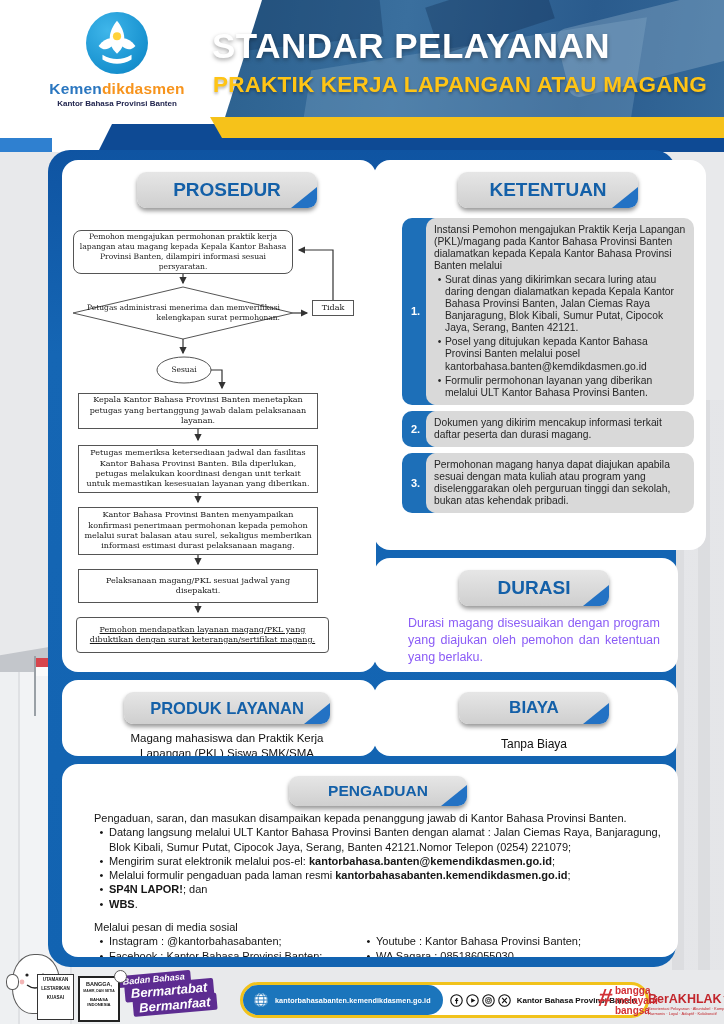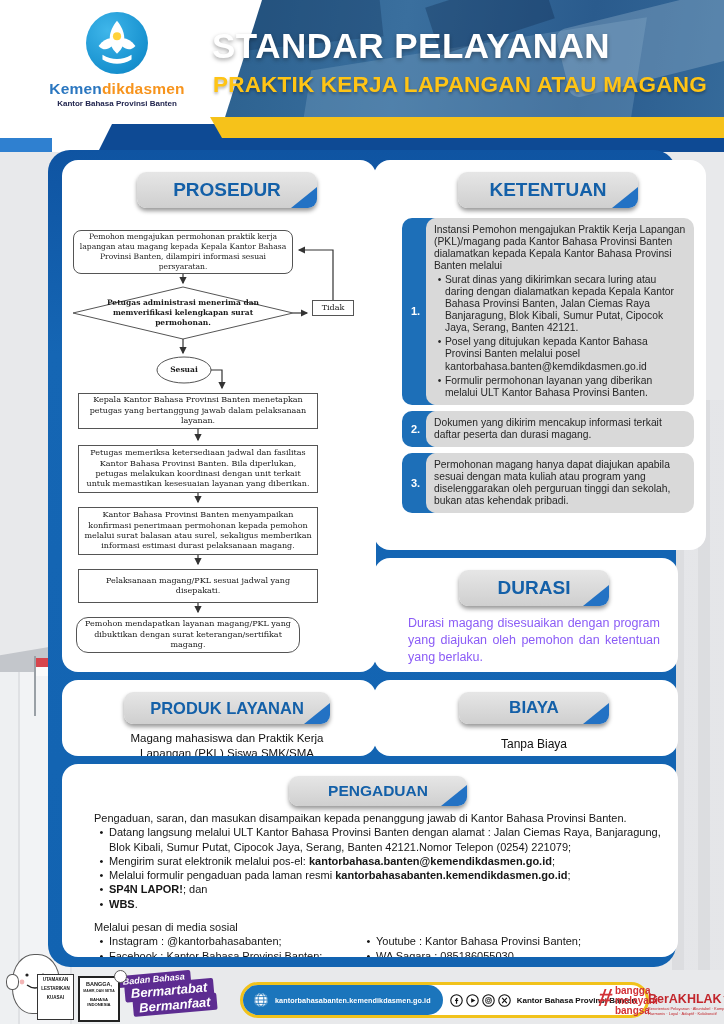--- a/index.html
+++ b/index.html
@@ -71,30 +71,30 @@
   .pill-biaya{width:150px;height:32px;font-size:17px;}
   .pill-pengaduan{width:178px;height:30px;font-size:15.5px;}
 
   
   .flow{position:absolute;left:0;top:58px;width:298px;height:446px;}
   .flow svg.lines{position:absolute;left:0;top:0;}
   .fnode{position:absolute;border:1px solid #555;background:#fff;color:#1a1a1a;
     font-family:"DejaVu Serif",serif;font-size:8px;line-height:1.3;text-align:center;
     display:flex;align-items:center;justify-content:center;padding:2px 4px;box-sizing:border-box;}
   .ftext{position:absolute;color:#1a1a1a;font-family:"DejaVu Serif",serif;font-size:7.5px;line-height:1.3;
-    text-align:center;display:flex;align-items:center;justify-content:center;box-sizing:border-box;font-weight:bold;}
+    text-align:right;display:flex;align-items:center;justify-content:center;box-sizing:border-box;}
   #fbox1{left:11px;top:12px;width:220px;height:44px;border-radius:8px;font-size:7.6px;}
   #fdiamond-text{left:24px;top:80px;width:194px;height:30px;}
   #ftidak{left:250px;top:82px;width:42px;height:16px;}
   #fsesuai{left:95px;top:141px;width:54px;height:22px;}
   #fbox2{left:16px;top:175px;width:240px;height:36px;}
   #fbox3{left:16px;top:227px;width:240px;height:48px;}
   #fbox4{left:16px;top:289px;width:240px;height:48px;}
   #fbox5{left:16px;top:351px;width:240px;height:34px;}
-  #fbox6{left:14px;top:399px;width:224px;height:36px;border-radius:12px;}
+  #fbox6{left:14px;top:399px;width:253px;height:36px;border-radius:4px;text-decoration:underline;}
 
   
   .k-items{margin-top:10px;}
   .kitem{display:flex;margin:0 12px 6px;}
   .ktab{flex:0 0 40px;background:#1d6fb8;border-radius:10px;color:#fff;font-weight:800;font-size:11px;
     display:flex;align-items:center;padding-left:9px;box-sizing:border-box;}
   .kcard{margin-left:-16px;flex:1;background:#d9d9d9;border-radius:10px;padding:6px 8px;
     font-size:10.3px;line-height:1.17;color:#262626;}
   .kb{display:flex;margin-top:2px;}
   .kb::before{content:"•";flex:0 0 11px;text-align:center;}

